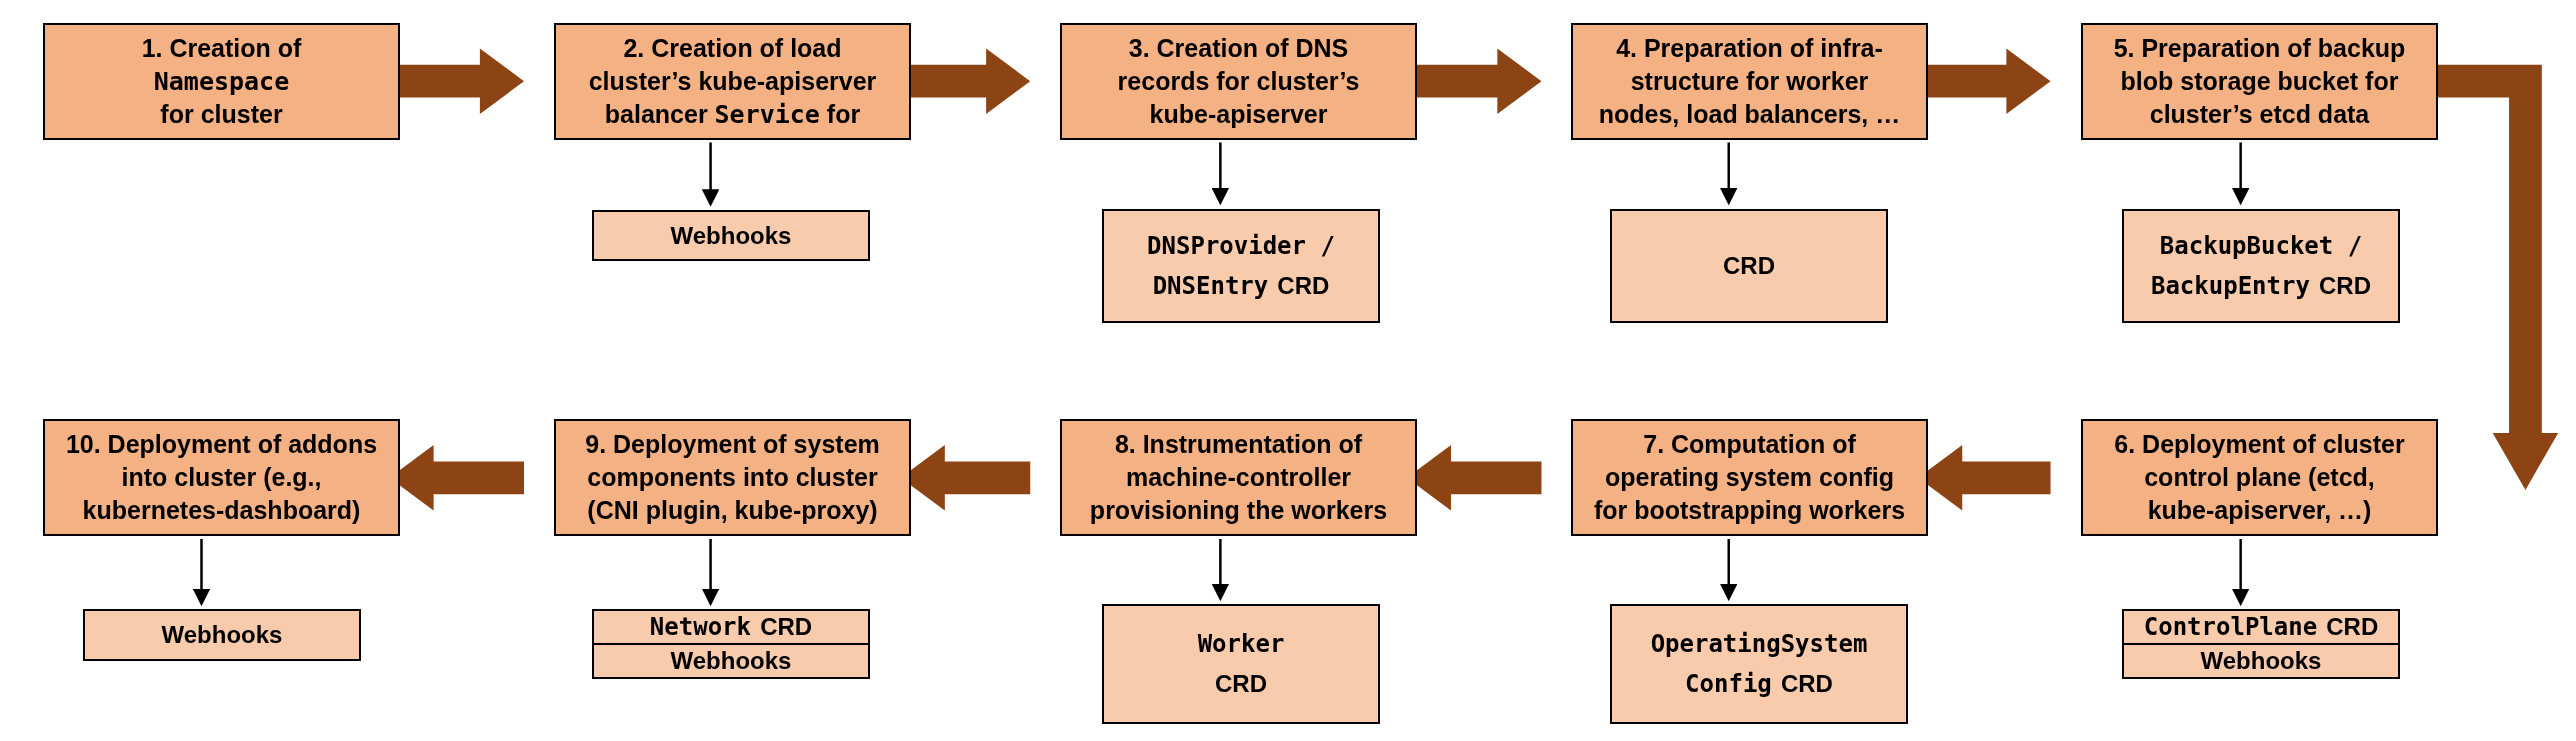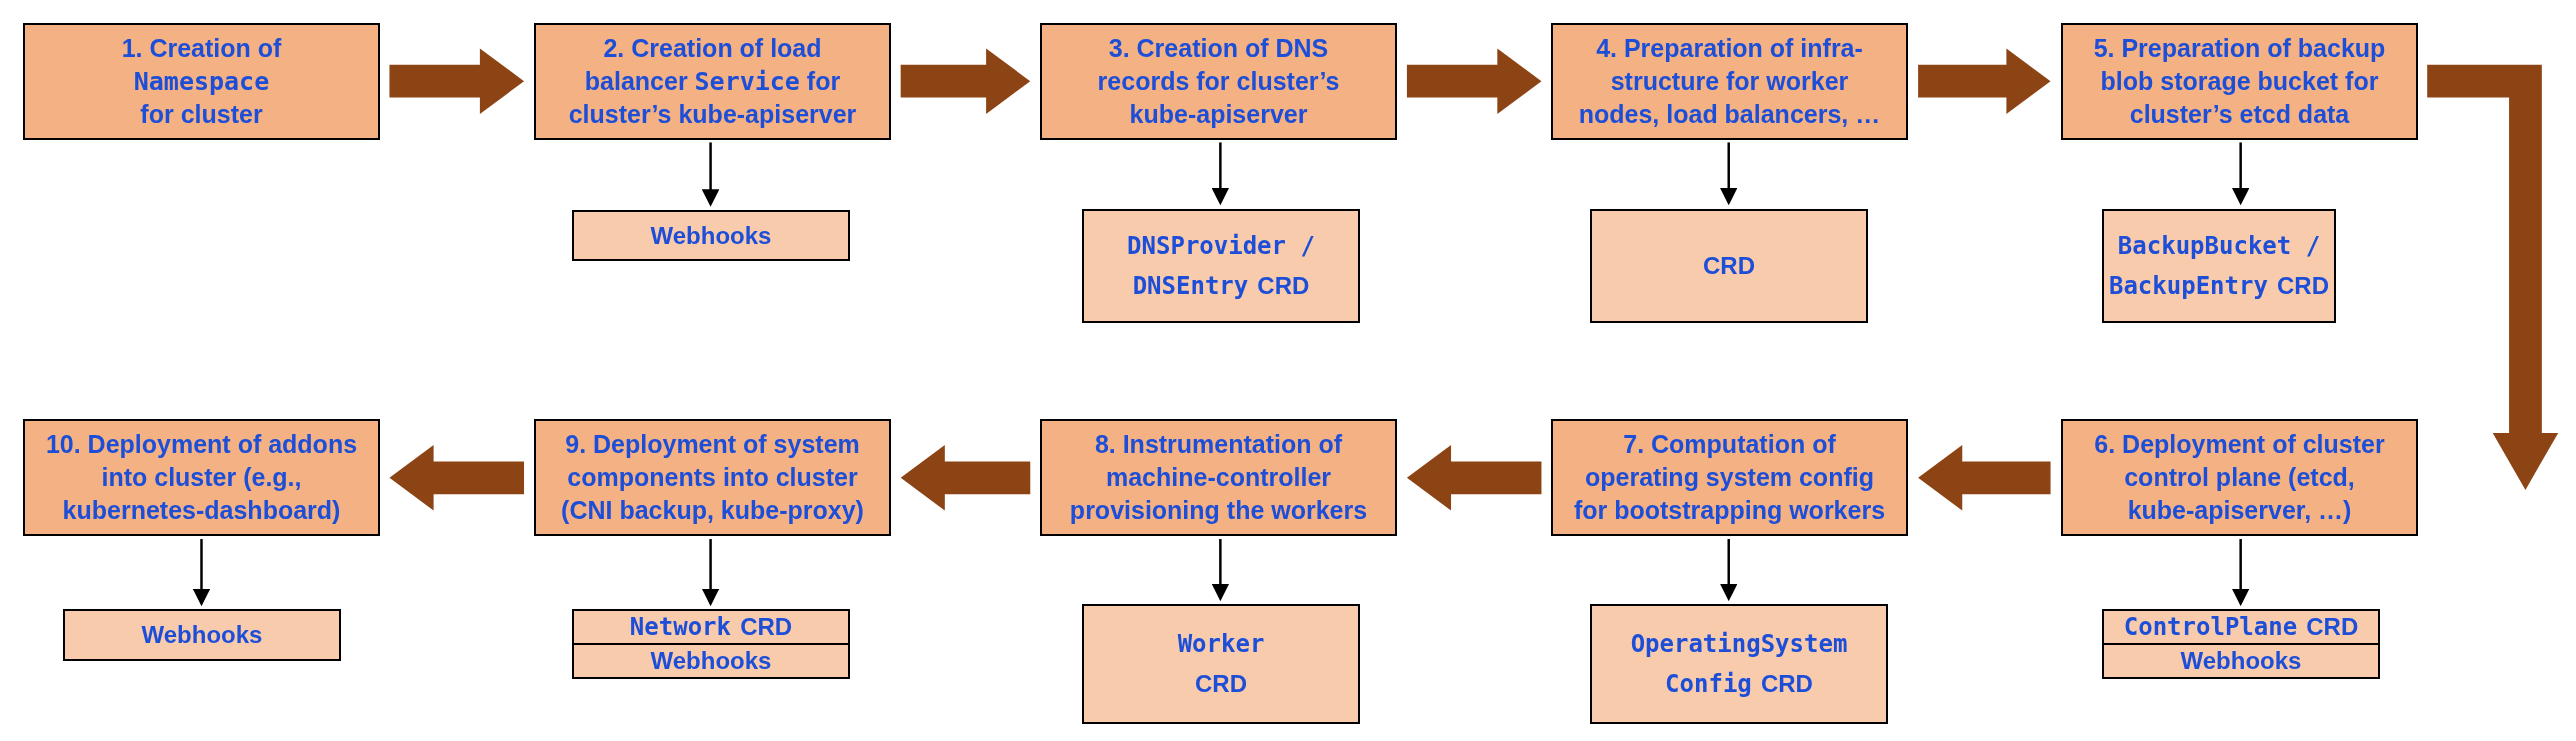--- a/index.html
+++ b/index.html
@@ -27,21 +27,22 @@
     display: flex;
     flex-direction: column;
     justify-content: center;
     align-items: center;
     text-align: center;
     background: var(--step_fill);
     border: 2.8px solid var(--border);
     font-weight: bold;
     font-size: 25px;
     line-height: 33px;
-    color: #1d4ed8;
+    color: #000000;
+    margin-left: 20px;
   }
   .step { width: 357px; height: 117px; }
   .sub {
     background: var(--sub_fill);
     border: 2.1px solid var(--border);
     font-size: 24px;
     line-height: 40px;
     justify-content: center;
   }
   .line { display: block; white-space: nowrap; }
@@ -100,22 +101,22 @@
   </svg>
 
   <div class="box step" style="left:23px;top:23px">
     <span class="line">1. Creation of</span>
     <span class="line mono">Namespace</span>
     <span class="line">for cluster</span>
   </div>
 
   <div class="box step" style="left:534px;top:23px">
     <span class="line">2. Creation of load</span>
+    <span class="line">cluster’s kube-apiserver</span>
     <span class="line"><span>balancer </span><span class="mono">Service</span><span> for</span></span>
-    <span class="line">cluster’s kube-apiserver</span>
   </div>
 
   <div class="box step" style="left:1040px;top:23px">
     <span class="line">3. Creation of DNS</span>
     <span class="line">records for cluster’s</span>
     <span class="line">kube-apiserver</span>
   </div>
 
   <div class="box step" style="left:1551px;top:23px">
     <span class="line">4. Preparation of infra-</span>
@@ -135,21 +136,21 @@
 
   <div class="box sub" style="left:1082px;top:209px;width:278px;height:114px">
     <span class="line mono">DNSProvider /</span>
     <span class="line"><span class="mono">DNSEntry</span><span class="crd">CRD</span></span>
   </div>
 
   <div class="box sub" style="left:1590px;top:209px;width:278px;height:114px">
     <span class="line">CRD</span>
   </div>
 
-  <div class="box sub" style="left:2102px;top:209px;width:234px;height:114px">
+  <div class="box sub" style="left:2102px;top:209px;width:278px;height:114px">
     <span class="line mono">BackupBucket /</span>
     <span class="line"><span class="mono">BackupEntry</span><span class="crd">CRD</span></span>
   </div>
 
   <div class="box step" style="left:2061px;top:419px">
     <span class="line">6. Deployment of cluster</span>
     <span class="line">control plane (etcd,</span>
     <span class="line">kube-apiserver, …)</span>
   </div>
 
@@ -161,21 +162,21 @@
 
   <div class="box step" style="left:1040px;top:419px">
     <span class="line">8. Instrumentation of</span>
     <span class="line">machine-controller</span>
     <span class="line">provisioning the workers</span>
   </div>
 
   <div class="box step" style="left:534px;top:419px">
     <span class="line">9. Deployment of system</span>
     <span class="line">components into cluster</span>
-    <span class="line">(CNI backup, kube-proxy)</span>
+    <span class="line">(CNI plugin, kube-proxy)</span>
   </div>
 
   <div class="box step" style="left:23px;top:419px">
     <span class="line">10. Deployment of addons</span>
     <span class="line">into cluster (e.g.,</span>
     <span class="line">kubernetes-dashboard)</span>
   </div>
 
   <div class="box sub" style="left:63px;top:609px;width:278px;height:52px">
     <span class="line">Webhooks</span>

